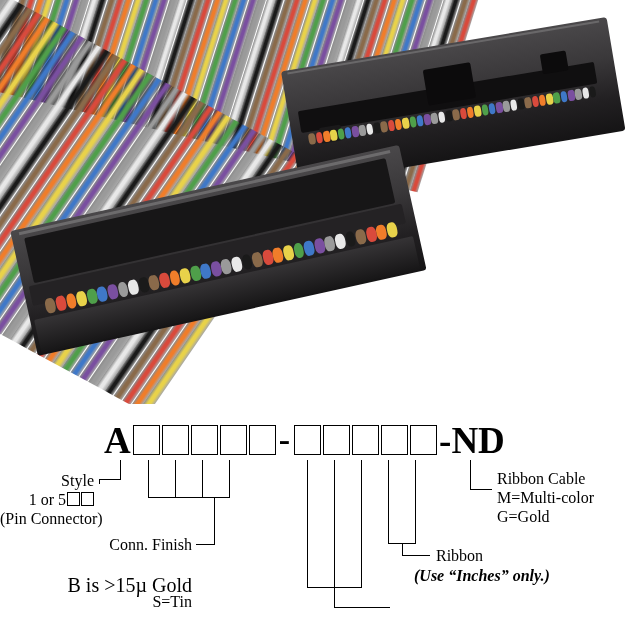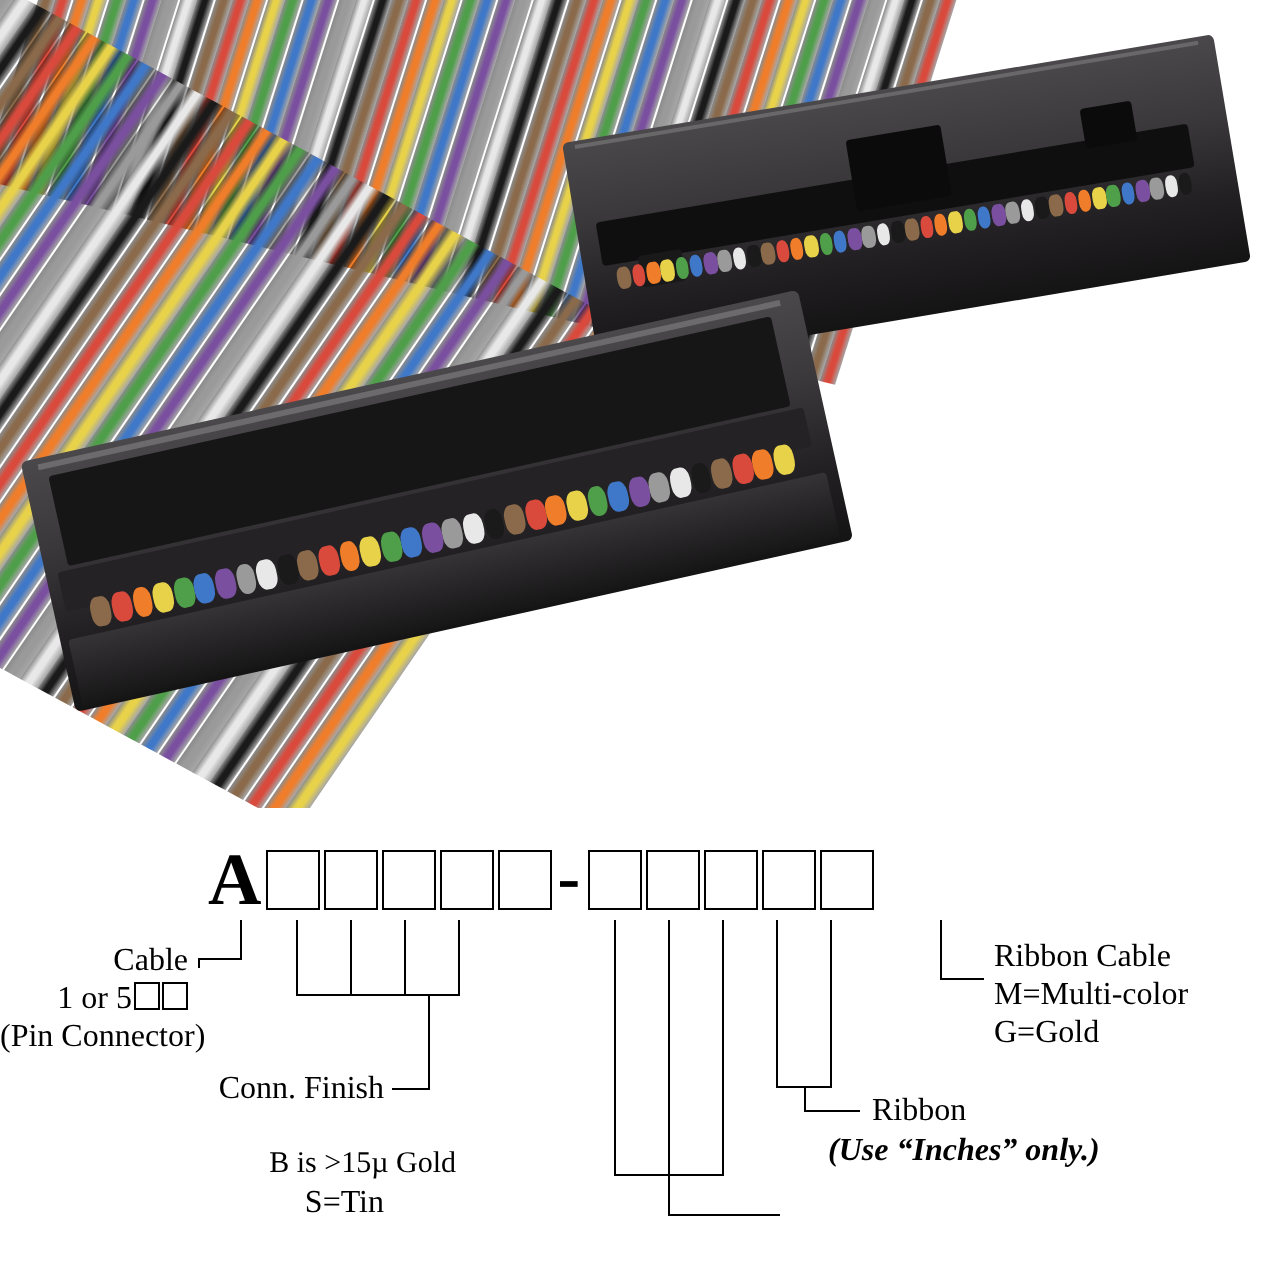--- a/index.html
+++ b/index.html
@@ -375,41 +375,42 @@
       <span class="pn-box"></span>
       <span class="pn-box"></span>
       <span class="pn-box"></span>
       <span class="pn-box"></span>
       <span class="pn-dash">-</span>
       <span class="pn-box"></span>
       <span class="pn-box"></span>
       <span class="pn-box"></span>
       <span class="pn-box"></span>
       <span class="pn-box"></span>
+      <span class="pn-nd">-ND</span>
     </div>
 
     <div class="ln v" style="left:120px; top:56px; height:20px;"></div>
     <div class="ln h" style="left:99px; top:75px; width:22px;"></div>
     <div class="ln v" style="left:99px; top:75px; height:5px;"></div>
-    <div class="lbl right" style="left:0px; top:68px; width:94px; font-size:16px;">Cable</div>
+    <div class="lbl right" style="left:0px; top:68px; width:94px; font-size:16px;">Style</div>
     <div class="lbl right" style="left:0px; top:87px; width:94px; font-size:16px;">
       <span>1 or 5</span><span class="sq"></span><span class="sq"></span>
     </div>
     <div class="lbl right" style="left:0px; top:106px; width:94px; font-size:16px;">(Pin Connector)</div>
 
     <div class="ln v" style="left:148px; top:56px; height:38px;"></div>
     <div class="ln v" style="left:175px; top:56px; height:38px;"></div>
     <div class="ln v" style="left:202px; top:56px; height:38px;"></div>
     <div class="ln v" style="left:229px; top:56px; height:38px;"></div>
     <div class="ln h" style="left:148px; top:93px; width:82px;"></div>
     <div class="ln v" style="left:214px; top:93px; height:48px;"></div>
     <div class="ln h" style="left:196px; top:140px; width:19px;"></div>
 
     <div class="lbl right" style="left:0px; top:132px; width:192px; font-size:16px;">Conn. Finish</div>
-    <div class="lbl right" style="left:0px; top:170px; width:192px; font-size:15px;margin-left:36px;">B is &gt;15µ Gold</div>
+    <div class="lbl right" style="left:0px; top:170px; width:192px; font-size:20px;">B is &gt;15µ Gold</div>
     <div class="lbl right" style="left:0px; top:189px; width:192px; font-size:16px;">S=Tin</div>
 
     <div class="ln v" style="left:307px; top:56px; height:128px;"></div>
     <div class="ln v" style="left:334px; top:56px; height:128px;"></div>
     <div class="ln v" style="left:361px; top:56px; height:128px;"></div>
     <div class="ln h" style="left:307px; top:183px; width:55px;"></div>
     <div class="ln v" style="left:334px; top:183px; height:21px;"></div>
     <div class="ln h" style="left:334px; top:203px; width:56px;"></div>
 
     <div class="ln v" style="left:388px; top:56px; height:84px;"></div>

